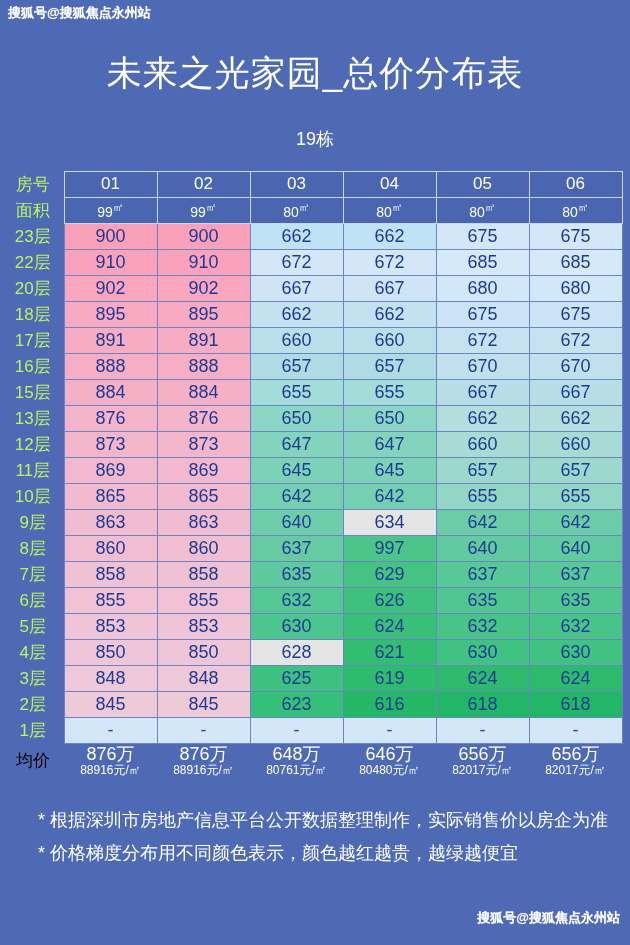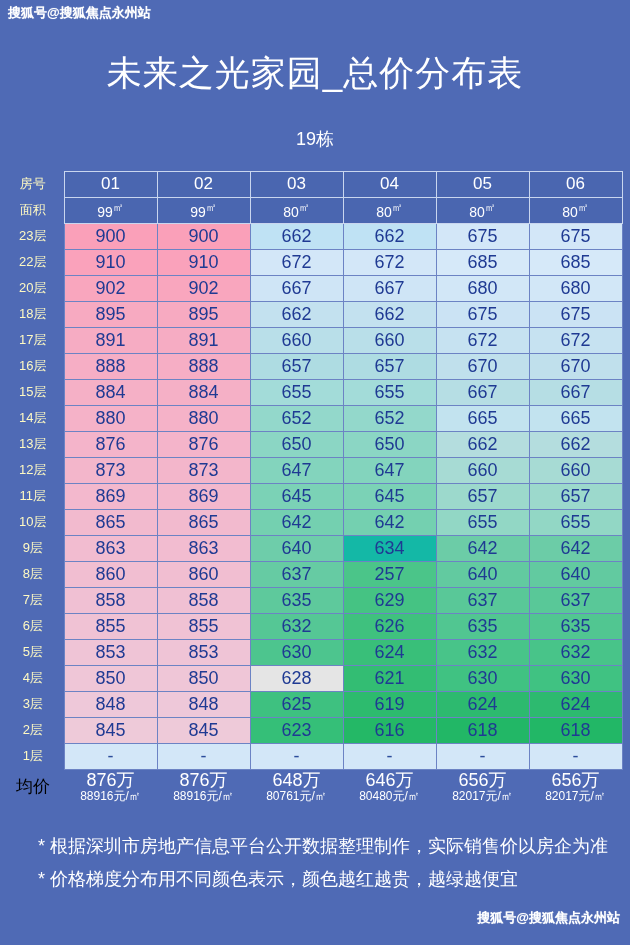--- a/index.html
+++ b/index.html
@@ -65,22 +65,22 @@
     padding: 0;
     margin: 0;
     height: 25px;
     text-align: center;
     vertical-align: middle;
     font-weight: normal;
   }
 
   
   .rowlab {
-    color: #fef9c3;
-    font-size: 13px;
+    color: #bef264;
+    font-size: 17px;
     background: transparent;
     border: none;
     padding-right: 6px !important;
     text-align: right;
   }
 
   
   .hcell {
     background: #4a66b0;
     border: 1px solid #c9d6ef;
@@ -227,29 +227,20 @@
         <tr>
           <td class="rowlab">15层</td>
           <td class="dcell" style="background: rgb(245, 176, 198);">884</td>
           <td class="dcell" style="background: rgb(245, 176, 198);">884</td>
           <td class="dcell" style="background: rgb(163, 220, 217);">655</td>
           <td class="dcell" style="background: rgb(163, 220, 217);">655</td>
           <td class="dcell" style="background: rgb(182, 222, 228);">667</td>
           <td class="dcell" style="background: rgb(182, 222, 228);">667</td>
         </tr>
         <tr>
-          <td class="rowlab">14层</td>
-          <td class="dcell" style="background: rgb(245, 178, 200);">880</td>
-          <td class="dcell" style="background: rgb(245, 178, 200);">880</td>
-          <td class="dcell" style="background: rgb(147, 216, 203);">652</td>
-          <td class="dcell" style="background: rgb(147, 216, 203);">652</td>
-          <td class="dcell" style="background: rgb(194, 227, 239);">665</td>
-          <td class="dcell" style="background: rgb(194, 227, 239);">665</td>
-        </tr>
-        <tr>
           <td class="rowlab">13层</td>
           <td class="dcell" style="background: rgb(244, 180, 202);">876</td>
           <td class="dcell" style="background: rgb(244, 180, 202);">876</td>
           <td class="dcell" style="background: rgb(139, 214, 196);">650</td>
           <td class="dcell" style="background: rgb(139, 214, 196);">650</td>
           <td class="dcell" style="background: rgb(180, 221, 222);">662</td>
           <td class="dcell" style="background: rgb(180, 221, 222);">662</td>
         </tr>
         <tr>
           <td class="rowlab">12层</td>
@@ -276,30 +267,30 @@
           <td class="dcell" style="background: rgb(116, 208, 176);">642</td>
           <td class="dcell" style="background: rgb(116, 208, 176);">642</td>
           <td class="dcell" style="background: rgb(146, 215, 197);">655</td>
           <td class="dcell" style="background: rgb(146, 215, 197);">655</td>
         </tr>
         <tr>
           <td class="rowlab">9层</td>
           <td class="dcell" style="background: rgb(242, 188, 208);">863</td>
           <td class="dcell" style="background: rgb(242, 188, 208);">863</td>
           <td class="dcell" style="background: rgb(110, 205, 170);">640</td>
-          <td class="dcell" style="background: #14b8a6;">634</td>
+          <td class="dcell" style="background: #e5e5e5;">634</td>
           <td class="dcell" style="background: rgb(108, 204, 167);">642</td>
           <td class="dcell" style="background: rgb(108, 204, 167);">642</td>
         </tr>
         <tr>
           <td class="rowlab">8层</td>
           <td class="dcell" style="background: rgb(241, 190, 209);">860</td>
           <td class="dcell" style="background: rgb(241, 190, 209);">860</td>
           <td class="dcell" style="background: rgb(102, 203, 163);">637</td>
-          <td class="dcell" style="background: rgb(75, 197, 137);">257</td>
+          <td class="dcell" style="background: rgb(75, 197, 137);">997</td>
           <td class="dcell" style="background: rgb(98, 202, 160);">640</td>
           <td class="dcell" style="background: rgb(98, 202, 160);">640</td>
         </tr>
         <tr>
           <td class="rowlab">7层</td>
           <td class="dcell" style="background: rgb(240, 192, 211);">858</td>
           <td class="dcell" style="background: rgb(240, 192, 211);">858</td>
           <td class="dcell" style="background: rgb(94, 201, 156);">635</td>
           <td class="dcell" style="background: rgb(69, 195, 131);">629</td>
           <td class="dcell" style="background: rgb(89, 200, 152);">637</td>

